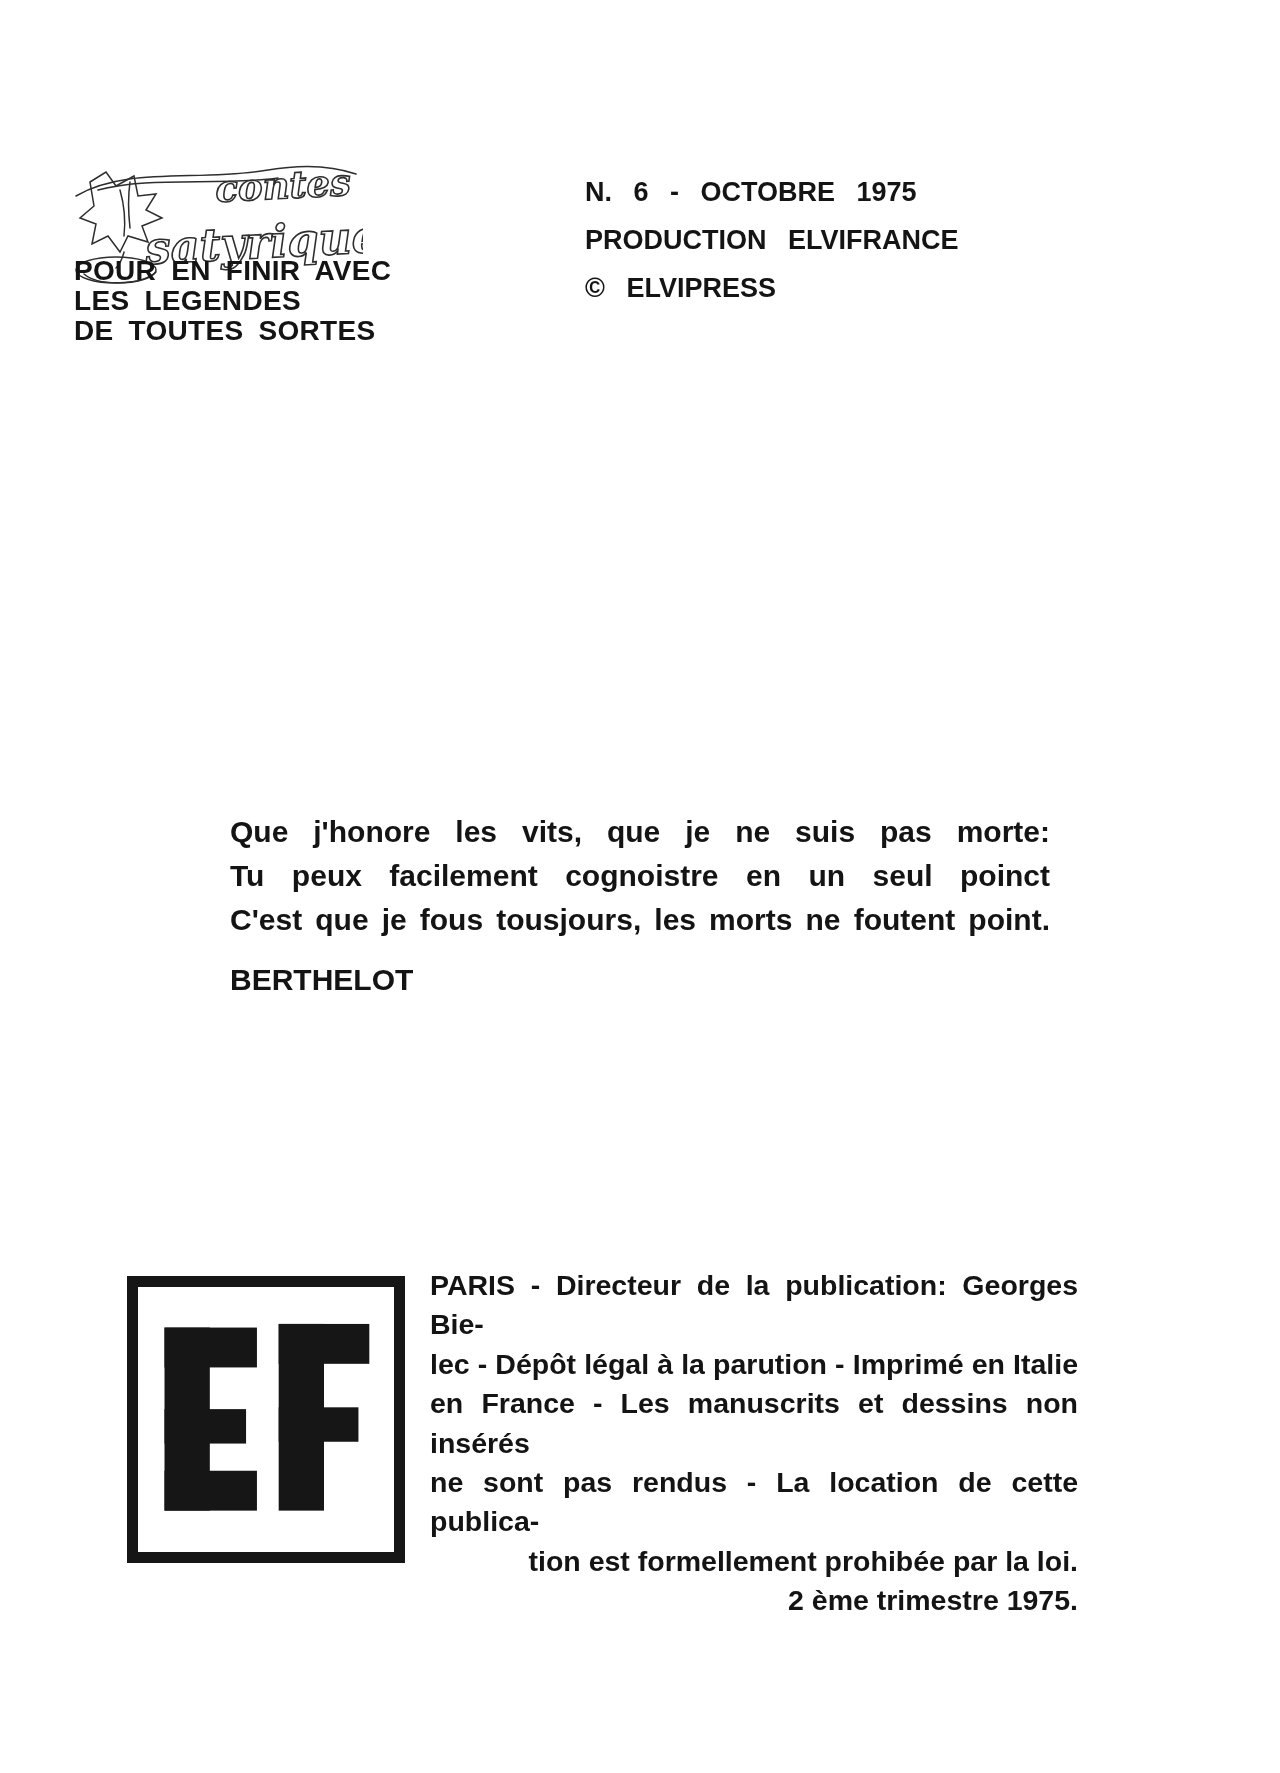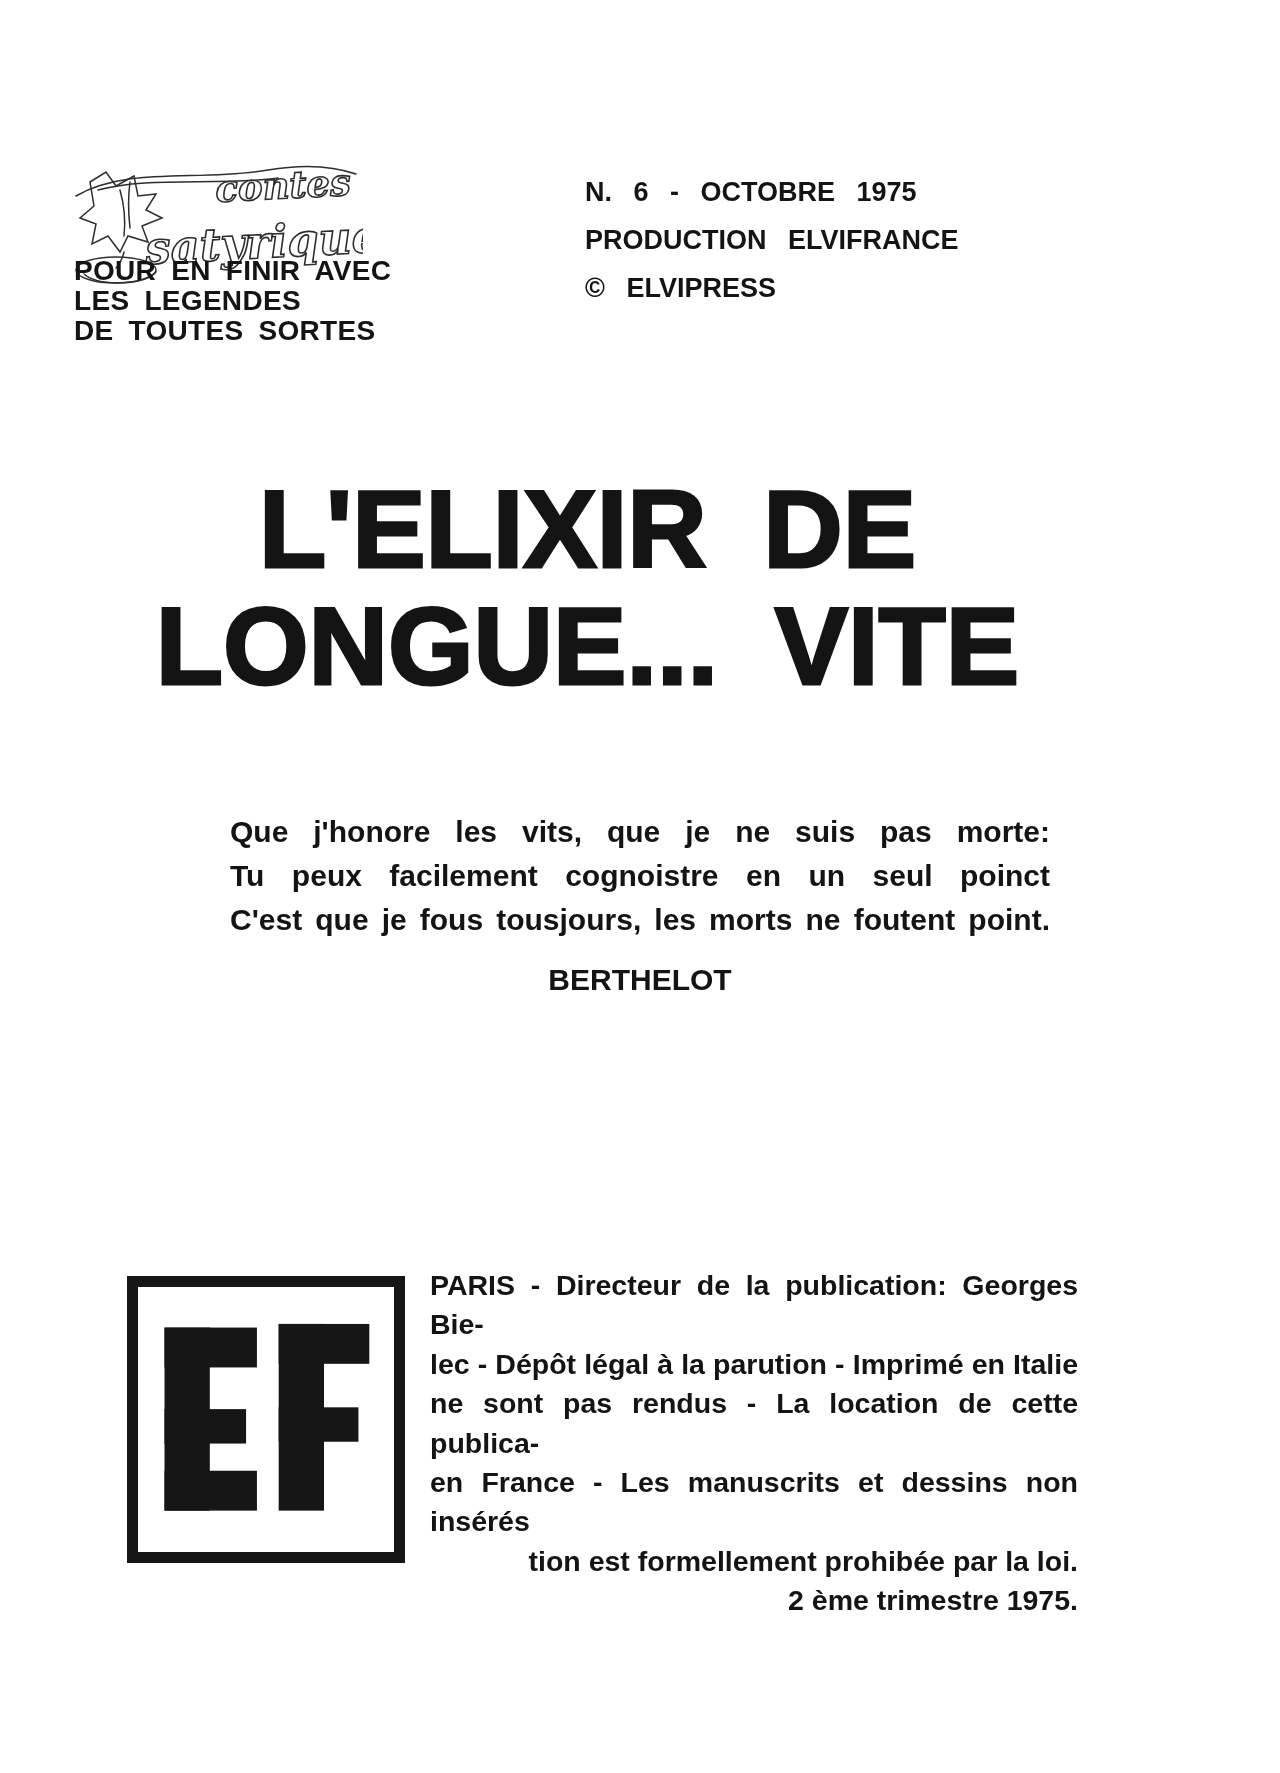--- a/index.html
+++ b/index.html
@@ -79,21 +79,21 @@
     font-size: 30px;
     font-weight: bold;
     line-height: 44px;
   }
   .epigraph .jline {
     text-align: justify;
     text-align-last: justify;
   }
   .epigraph .attribution {
     margin-top: 16px;
-    text-align: center;
+    text-align: left;
     font-size: 30px;
     font-weight: bold;
   }
 
   
   .ef-box {
     position: absolute;
     left: 127px;
     top: 1276px;
     width: 278px;
@@ -148,24 +148,20 @@
     <div>LES LEGENDES</div>
     <div>DE TOUTES SORTES</div>
   </div>
 
   <div class="info">
     <div>N. 6 - OCTOBRE 1975</div>
     <div>PRODUCTION ELVIFRANCE</div>
     <div>© ELVIPRESS</div>
   </div>
 
-  <h1 class="title">
-    <span>L'ELIXIR DE</span>
-    <span>LONGUE... VITE</span>
-  </h1>
 
   <div class="epigraph">
     <div class="jline">Que j'honore les vits, que je ne suis pas morte:</div>
     <div class="jline">Tu peux facilement cognoistre en un seul poinct</div>
     <div class="jline">C'est que je fous tousjours, les morts ne foutent point.</div>
     <div class="attribution">BERTHELOT</div>
   </div>
 
   <div class="ef-box">
     <svg viewBox="0 0 256 232" role="img" aria-label="EF">
@@ -179,19 +175,19 @@
         <rect x="142" y="10" width="50" height="206"></rect>
         <rect x="142" y="10" width="100" height="44"></rect>
         <rect x="142" y="102" width="88" height="38"></rect>
       </g>
     </svg>
   </div>
 
   <div class="legal">
     <div class="jline">PARIS - Directeur de la publication: Georges Bie-</div>
     <div class="jline">lec - Dépôt légal à la parution - Imprimé en Italie</div>
+    <div class="jline">en France - Les manuscrits et dessins non insérés</div>
     <div class="jline">ne sont pas rendus - La location de cette publica-</div>
-    <div class="jline">en France - Les manuscrits et dessins non insérés</div>
     <div class="nline">tion est formellement prohibée par la loi.</div>
     <div class="nline">2 ème trimestre 1975.</div>
   </div>
 
 </div>
 
 </body></html>

